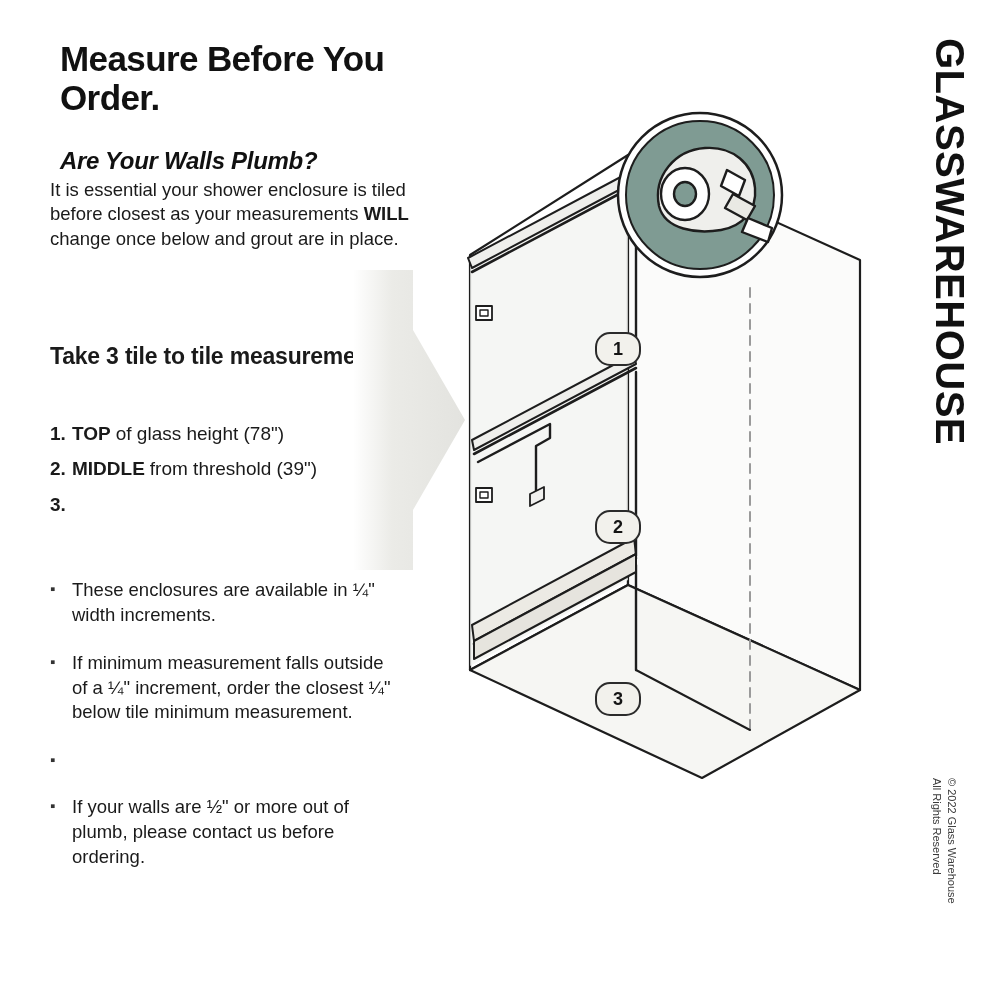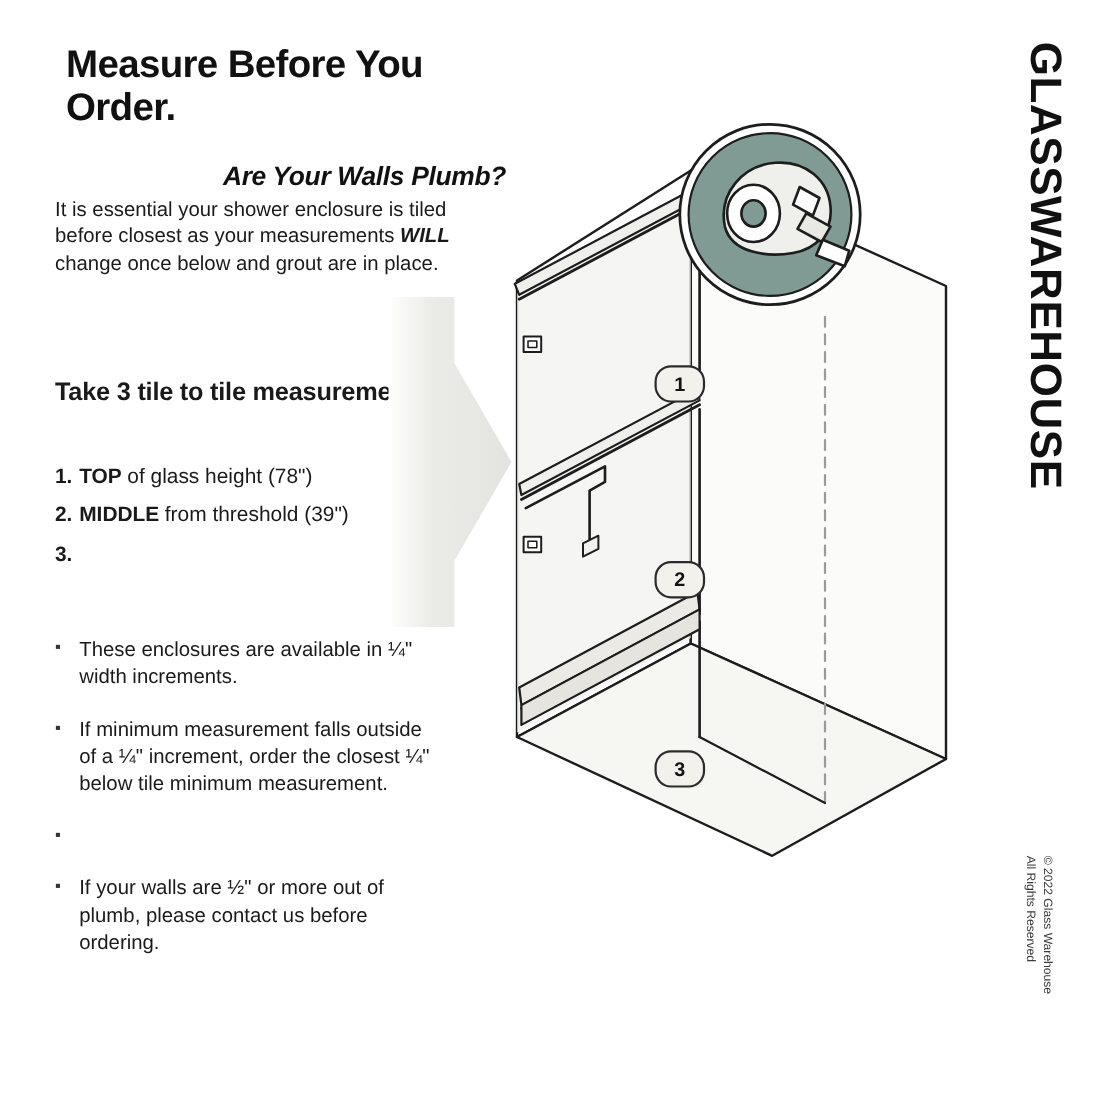--- a/index.html
+++ b/index.html
@@ -34,33 +34,31 @@
     color: #111;
   }
 
   .sub-title {
     font-size: 24px;
     font-style: italic;
     font-weight: bold;
     margin: 0 0 16px 0;
     letter-spacing: -0.3px;
     color: #111;
-    text-align: right;
   }
 
   .para {
     font-size: 18.5px;
     line-height: 1.32;
     margin: 0;
     width: 392px;
     color: #1a1a1a;
   }
   .para b {
     font-weight: bold;
-    font-style: italic;
   }
 
   .take3 {
     font-size: 23px;
     font-weight: bold;
     line-height: 1.22;
     margin: 0;
     letter-spacing: -0.2px;
   }
 

